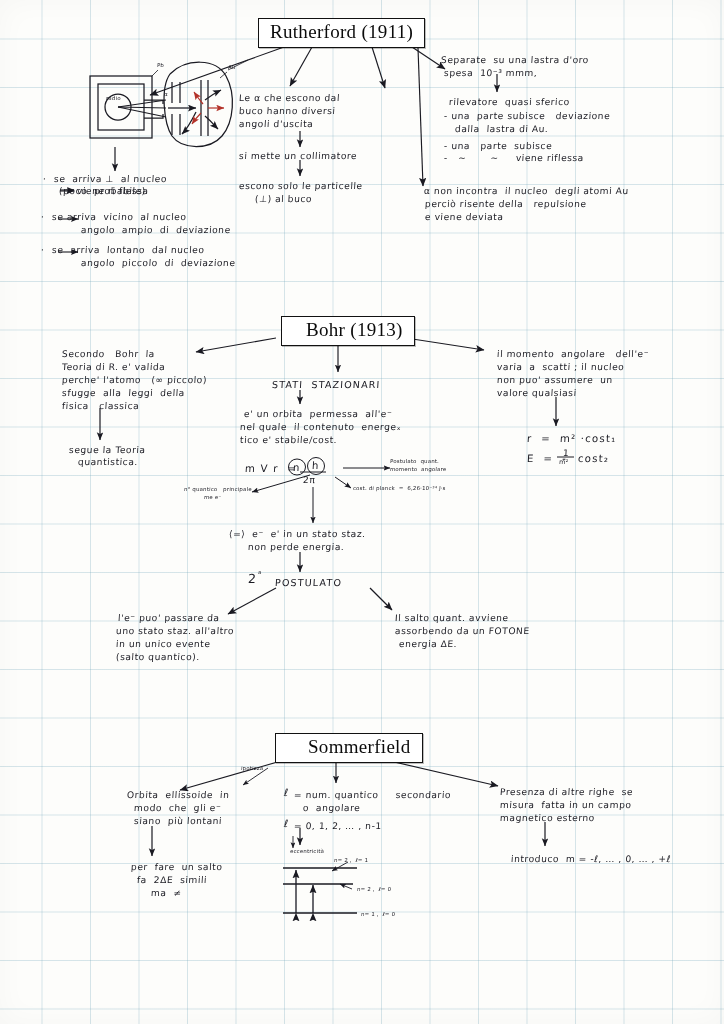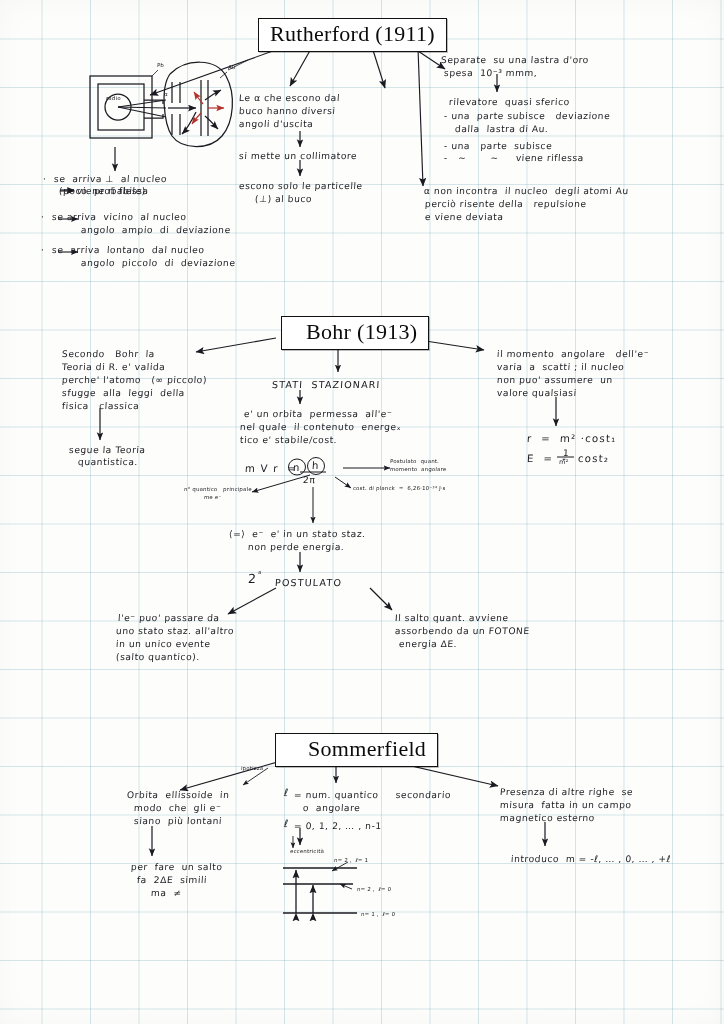--- a/index.html
+++ b/index.html
@@ -33,21 +33,21 @@
     width: 724px;
     height: 1024px;
     pointer-events: none;
   }
   
   .titlebox {
     position: absolute;
     border: 1.6px solid #111;
     background: #fff;
     font-family: "Liberation Serif", "DejaVu Serif", serif;
-    font-size: 22px;
+    font-size: 19px;
     color: #0b0b0b;
     padding: 2px 11px 4px 11px;
     white-space: nowrap;
     box-shadow: 1px 1px 0 rgba(0,0,0,0.25);
     letter-spacing: 0.3px;
   }
   
   .hw {
     position: absolute;
     font-family: "DejaVu Sans", sans-serif;

